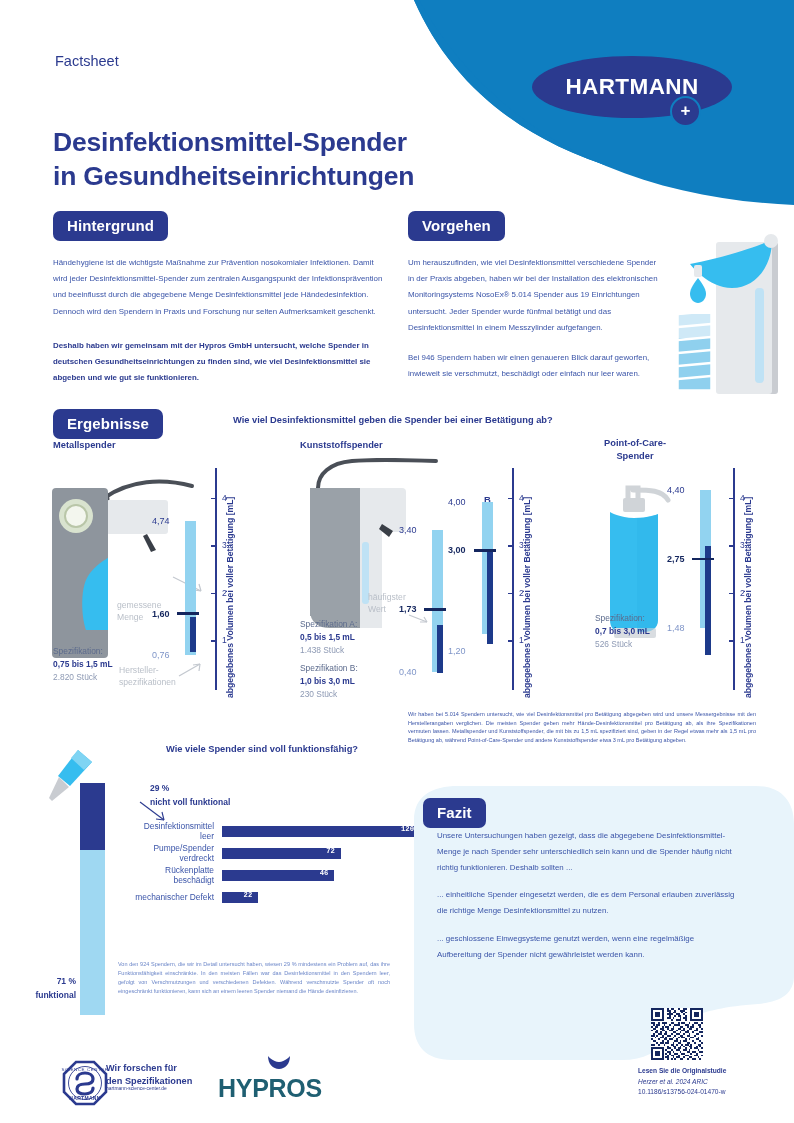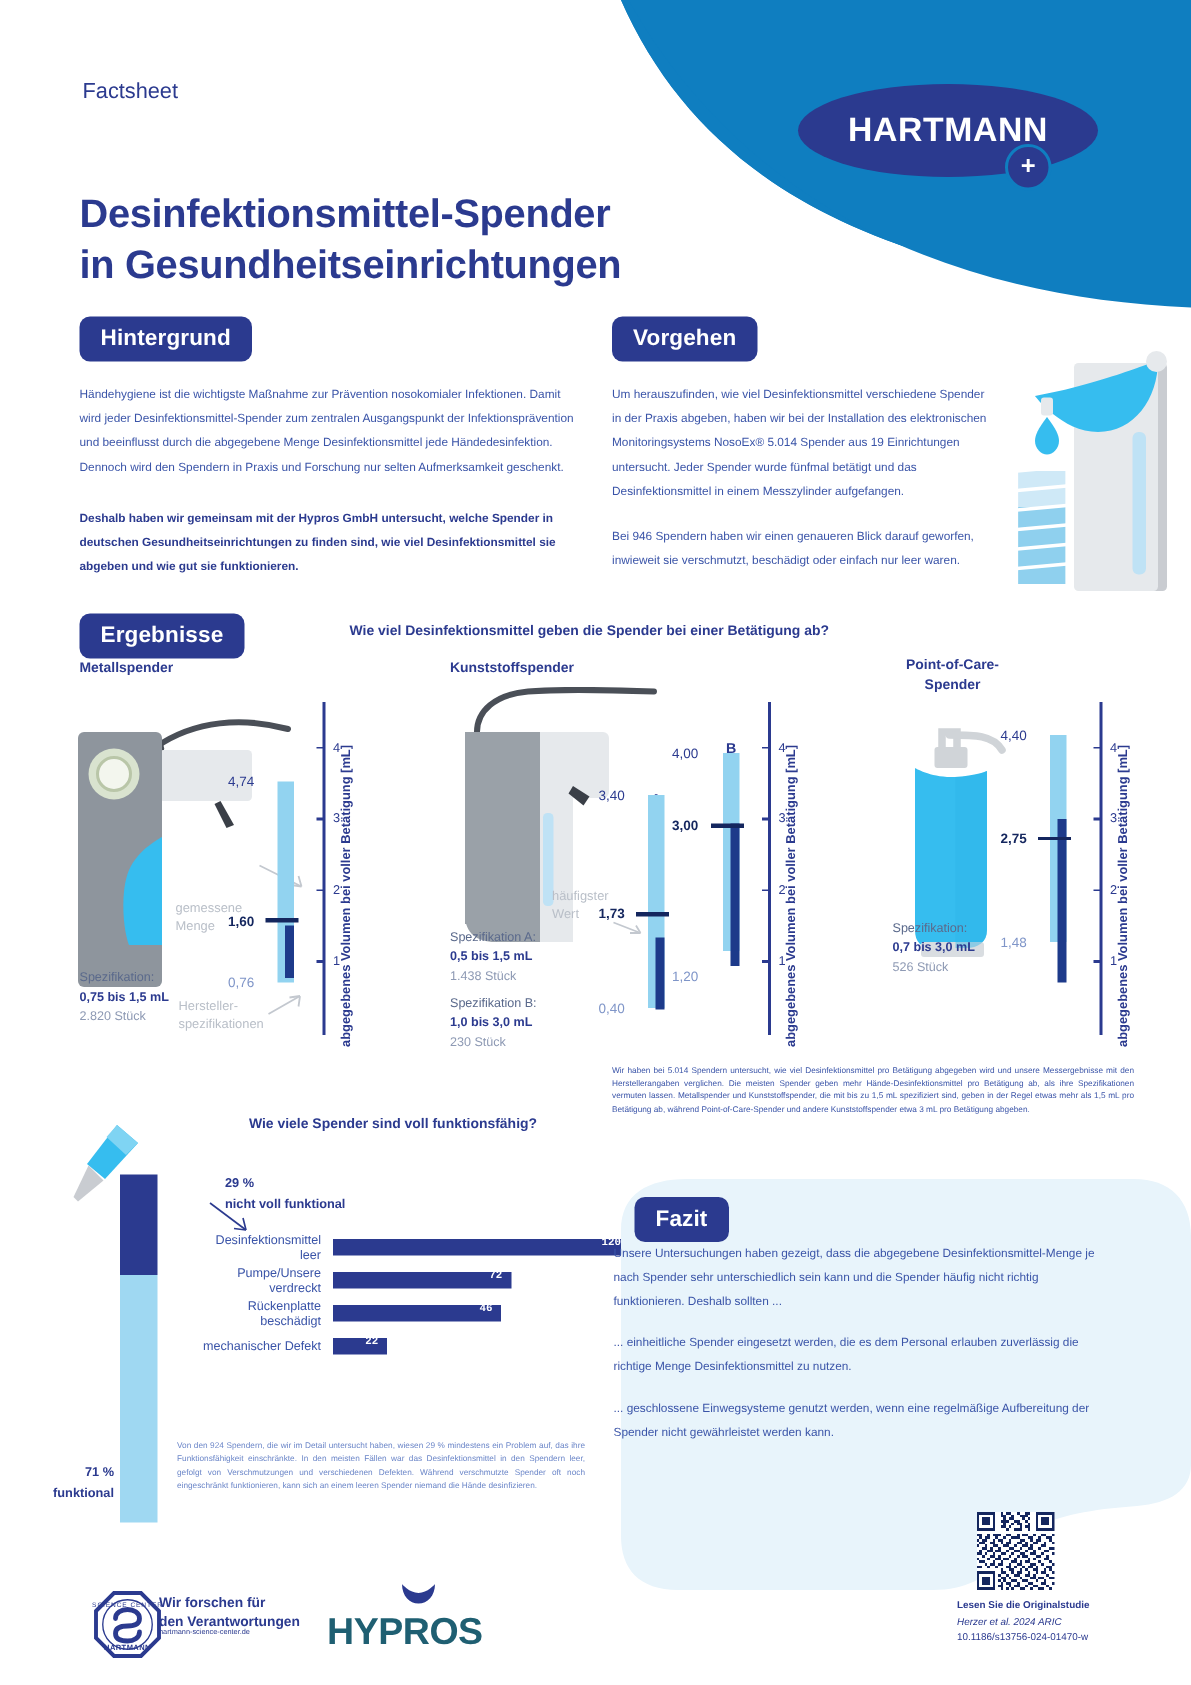--- a/index.html
+++ b/index.html
@@ -135,21 +135,21 @@
 
   .fn-note {
     position:absolute; left:118px; top:960px; width:272px;
     color:#6b86c8; font-size:5.5px; line-height:1.62; text-align:justify;
   }
 
   
   .fazit-blob { position:absolute; left:400px; top:780px; width:394px; height:280px; }
   .sec-fazit-pill { position:absolute; left:423px; top:798px; }
   .fazit-body { position:absolute; left:409px; top:828px; width:330px; }
-  .fazit-body p { color:#3a54a8; font-size:7.9px; line-height:2.0; }
+  .fazit-body p { color:#3a54a8; font-size:7.9px; line-height:2.0;margin-left:28px; }
   .fazit-body p + p { margin-top:12px; }
 
   .qr { position:absolute; left:651px; top:1008px; width:52px; height:52px; }
   .qr-cap { position:absolute; left:638px; top:1066px; width:150px; color:#2b3a8f; font-size:6.6px; line-height:1.62; }
   .qr-cap .b { font-weight:700; }
   .qr-cap .i { font-style: italic; }
 
   
   .foot-h { position:absolute; left:50px; top:1058px; width:300px; height:52px; }
   .foot-h-text { position:absolute; left:106px; top:1062px; color:#2b3a8f; font-size:9.2px; font-weight:700; line-height:1.42; }
@@ -409,21 +409,21 @@
 
   <div class="hbars">
     <div class="hrow">
       <div class="cat">Desinfektionsmittel leer</div>
       <div class="barbox">
         <div class="bar" style="width:100%;"></div>
         <div class="bval" style="left:100%;">120</div>
       </div>
     </div>
     <div class="hrow">
-      <div class="cat">Pumpe/Unsere verdreckt</div>
+      <div class="cat">Pumpe/Spender verdreckt</div>
       <div class="barbox">
         <div class="bar" style="width:60%;"></div>
         <div class="bval" style="left:60%;">72</div>
       </div>
     </div>
     <div class="hrow">
       <div class="cat">Rückenplatte beschädigt</div>
       <div class="barbox">
         <div class="bar" style="width:56.7%;"></div>
         <div class="bval" style="left:56.7%;">46</div>
@@ -658,21 +658,21 @@
 
   <svg class="foot-h" viewBox="0 0 300 52">
     <path d="M14,16 L26,4 L44,4 L56,16 L56,34 L44,46 L26,46 L14,34 Z" fill="none" stroke="#2b3a8f" stroke-width="2.6"></path>
     <circle cx="35" cy="25" r="16.5" fill="none" stroke="#2b3a8f" stroke-width="0.9"></circle>
     <path d="M27,21 C27,17 31,15 35,15 C39,15 43,17 43,21 C43,25 39,26 35,26 C31,26 27,27 27,31 C27,35 31,36 35,36 C39,36 43,34 43,30" fill="none" stroke="#2b3a8f" stroke-width="3.2" stroke-linecap="round"></path>
     <text x="35" y="13" font-family="Liberation Sans, sans-serif" font-size="4.4" fill="#2b3a8f" text-anchor="middle" letter-spacing="0.6">SCIENCE CENTER</text>
     <text x="35" y="42" font-family="Liberation Sans, sans-serif" font-size="5" font-weight="bold" fill="#2b3a8f" text-anchor="middle" letter-spacing="0.3">HARTMANN</text>
   </svg>
   <div class="foot-h-text">
     <div>Wir forschen für</div>
-    <div>den Verantwortungen</div>
+    <div>den Spezifikationen</div>
   </div>
   <div class="foot-h-url">hartmann-science-center.de</div>
 
   <div class="foot-hypros">
     <svg style="position:absolute;left:48px;top:-6px;" width="26" height="18" viewBox="0 0 26 18">
       <path d="M2,2 C2,10 7,15 13,15 C19,15 24,10 24,2 C24,2 19,8 13,8 C7,8 2,2 2,2 Z" fill="#2b3a8f"></path>
     </svg>
     <div class="hy-text">HYPROS</div>
   </div>
 

